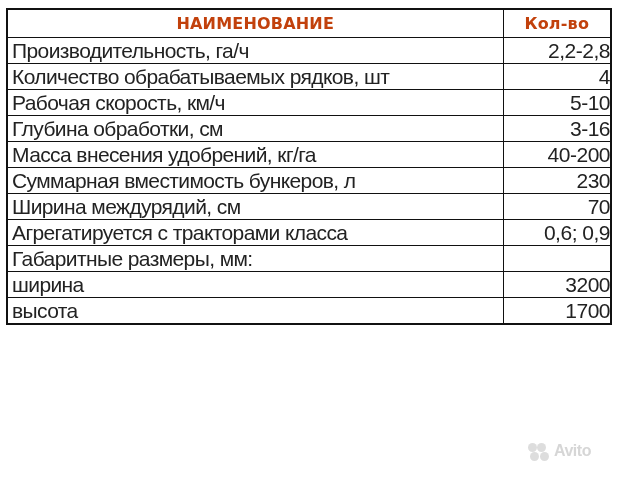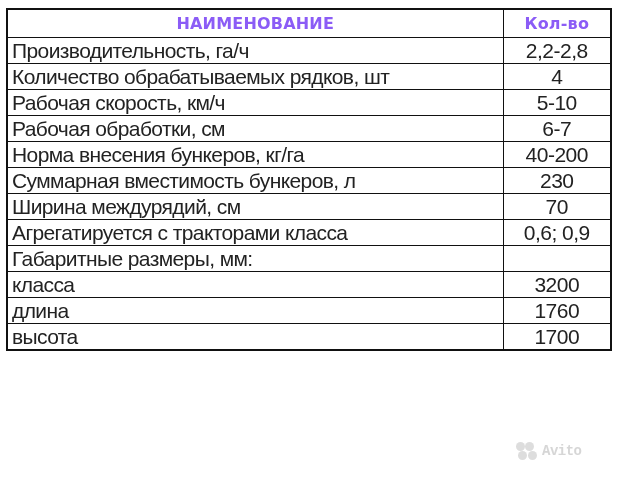--- a/index.html
+++ b/index.html
@@ -32,45 +32,45 @@
       padding: 0 0 0 4px;
       white-space: nowrap;
       overflow: hidden;
     }
     .spec-table th {
       height: 27px;
       font-family: "DejaVu Sans", sans-serif;
       font-weight: bold;
       font-size: 16px;
       text-align: center;
-      color: #8b5cf6;
+      color: #c2410c;
       padding: 0;
       letter-spacing: 0.2px;
     }
     .spec-table td {
       height: 25px;
       font-size: 21px;
       line-height: 25px;
       color: #222;
       transform-origin: left center;
     }
     .spec-table td.name {
       letter-spacing: -0.6px;
     }
     .spec-table td.qty {
-      text-align: center;
+      text-align: right;
       padding: 0;
       letter-spacing: -0.5px;
     }
     .watermark {
       position: absolute;
-      left: 516px;
+      left: 528px;
       top: 442px;
-      font-family: Liberation Mono, monospace;
-      font-size: 14px;
+      font-family: Liberation Sans, sans-serif;
+      font-size: 16px;
       font-weight: bold;
       color: rgba(200,200,200,0.75);
       letter-spacing: -0.5px;
       pointer-events: none;
     }
     .watermark .dots {
       display: inline-block;
       width: 26px;
       height: 18px;
       position: relative;
@@ -105,50 +105,46 @@
     </tr>
     <tr>
       <td class="name">Количество обрабатываемых рядков, шт</td>
       <td class="qty">4</td>
     </tr>
     <tr>
       <td class="name">Рабочая скорость, км/ч</td>
       <td class="qty">5-10</td>
     </tr>
     <tr>
-      <td class="name">Рабочая обработки, см</td>
-      <td class="qty">6-7</td>
+      <td class="name">Глубина обработки, см</td>
+      <td class="qty">3-16</td>
     </tr>
     <tr>
-      <td class="name">Норма внесения бункеров, кг/га</td>
+      <td class="name">Масса внесения удобрений, кг/га</td>
       <td class="qty">40-200</td>
     </tr>
     <tr>
       <td class="name">Суммарная вместимость бункеров, л</td>
       <td class="qty">230</td>
     </tr>
     <tr>
       <td class="name">Ширина междурядий, см</td>
       <td class="qty">70</td>
     </tr>
     <tr>
       <td class="name">Агрегатируется с тракторами класса</td>
       <td class="qty">0,6; 0,9</td>
     </tr>
     <tr>
       <td class="name">Габаритные размеры, мм:</td>
       <td class="qty"></td>
     </tr>
     <tr>
-      <td class="name">класса</td>
+      <td class="name">ширина</td>
       <td class="qty">3200</td>
-    </tr>
-    <tr>
-      <td class="name">длина</td>
-      <td class="qty">1760</td>
     </tr>
     <tr>
       <td class="name">высота</td>
       <td class="qty">1700</td>
     </tr>
   </tbody>
 </table>
 
 <div class="watermark">
   <span class="dots">

